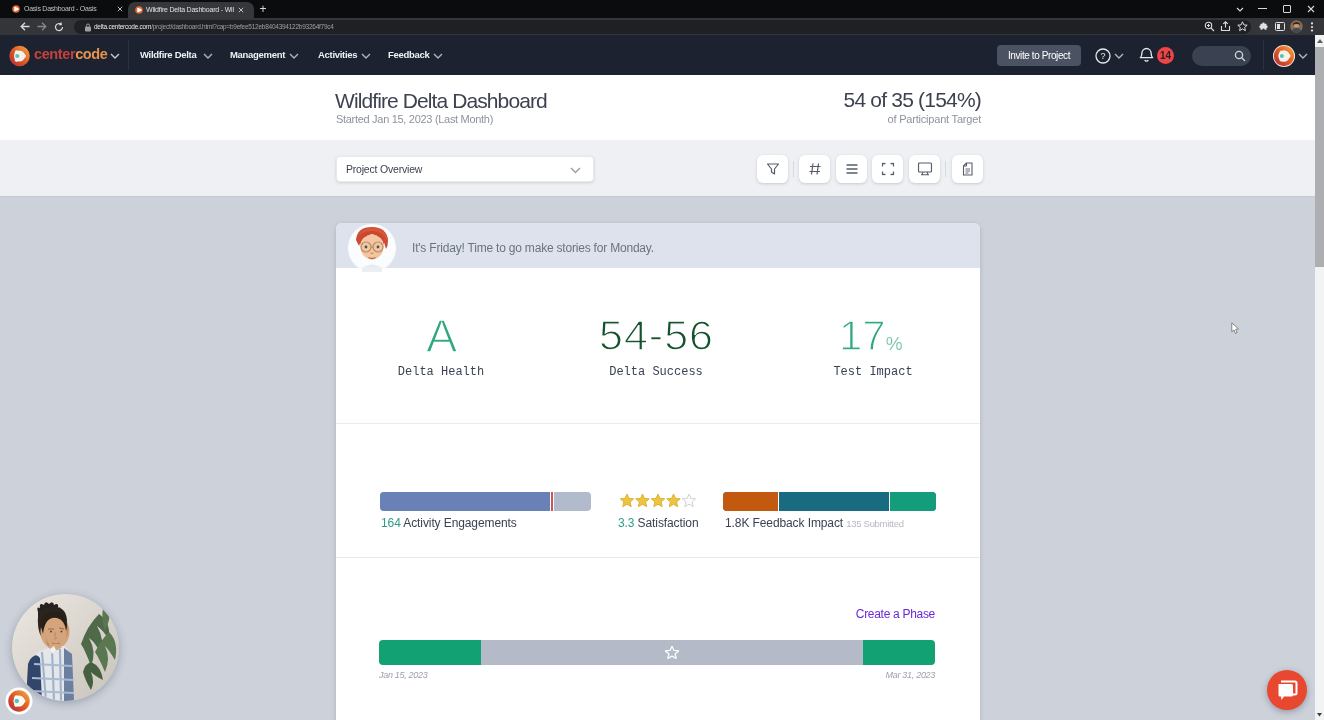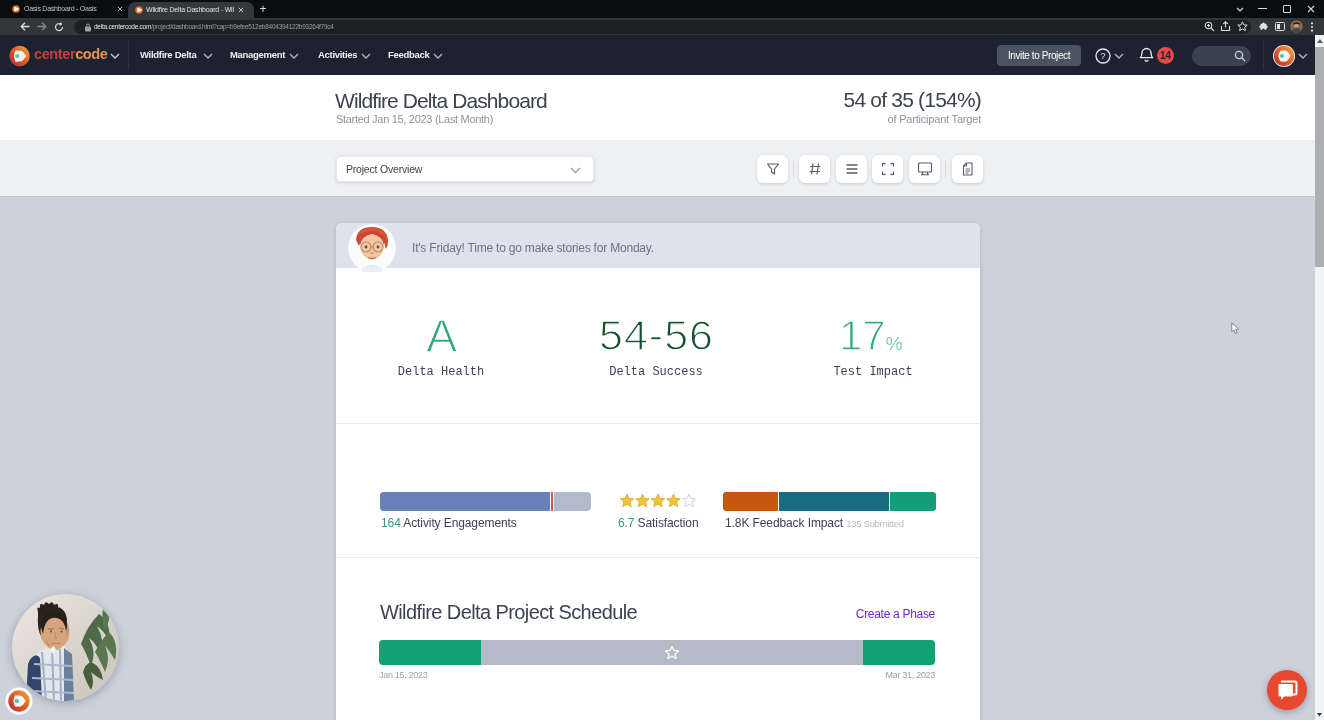--- a/index.html
+++ b/index.html
@@ -45,21 +45,21 @@
 #cavatar { left:12px; top:1px; width:48px; height:48px; }
 .bignum { position:absolute; top:89px; font-size:42px; font-weight:300; -webkit-text-stroke:1.3px #fff; }
 .mlabel { position:absolute; top:142px; width:200px; text-align:center; font-size:12px; color:#3a4254;font-family:Liberation Mono, monospace; }
 .divider { position:absolute; left:0; width:644px; height:1px; background:#e9ebef; }
 .rowlabel { position:absolute; top:245px; font-size:12px; color:#3a4254; letter-spacing:-.1px;margin-top:48px; }
 .teal { color:#2d9c85; }
 .bar { position:absolute; top:269px; height:19px; border-radius:4px; overflow:hidden; }
 #schedhead { left:44px; top:378px; font-size:20px; color:#3a4254; letter-spacing:-.6px; }
 #createphase { right:45px; top:384px; font-size:12px; color:#6d28d9; letter-spacing:-.3px; }
 #schedbar { left:43px; top:417px; width:556px; height:25px; border-radius:4px; overflow:hidden; }
-.dt { position:absolute; font-size:9px; color:#9aa0ab; letter-spacing:-.3px; }
+.dt { position:absolute; font-size:9px; color:#9aa0ab; letter-spacing:-.3px;font-style:italic; }
 
 
 #vbubble { left:12px; top:594px; width:107px; height:107px; border-radius:50%; box-shadow:0 2px 8px rgba(40,50,70,.3); overflow:hidden; }
 #cclogo { left:5px; top:687px; width:28px; height:28px; }
 #chatbtn { left:1267px; top:670px; width:40px; height:40px; border-radius:50%; background:#e8482f; box-shadow:0 2px 6px rgba(40,50,70,.35); }
 
 
 #sbar { left:1315px; top:35px; width:9px; height:685px; background:#f2f3f4; }
 #sthumb { left:1315px; top:47px; width:9px; height:220px; background:#acaeb1; }
 </style>
@@ -285,42 +285,41 @@
   <div class="abs" id="striptext">It's Friday! Time to go make stories for Monday.</div>
   <div class="abs bignum" style="left:90px;top:85px;color:#2ea87d;font-size:47px;">A</div>
   <div class="abs bignum" style="left:263px;top:88px;color:#14532d;letter-spacing:1px;font-size:43px;">54-56</div>
   <div class="abs bignum" style="left:503px;color:#2ea87d;">17<span style="font-size:19px;font-weight:400;color:#6fbf9f;-webkit-text-stroke:.2px #fff;">%</span></div>
   <div class="abs mlabel" style="left:5px;">Delta Health</div>
   <div class="abs mlabel" style="left:220px;">Delta Success</div>
   <div class="abs mlabel" style="left:437px;">Test Impact</div>
   <div class="abs divider" style="top:200px;"></div>
   <div class="abs divider" style="top:334px;"></div>
   <div class="abs rowlabel" style="left:45px;"><span class="teal">164</span> Activity Engagements</div>
-  <div class="abs rowlabel" style="left:282px;"><span class="teal">6.7</span> Satisfaction</div>
+  <div class="abs rowlabel" style="left:282px;"><span class="teal">3.3</span> Satisfaction</div>
   <div class="abs rowlabel" style="left:389px;">1.8K Feedback Impact <span style="font-size:9.5px;color:#b6bac2;letter-spacing:-.3px;">135 Submitted</span></div>
   <div class="abs bar" style="left:44px;width:211px;background:#b2bbcc;">
     <div class="abs" style="left:0;top:0;width:170px;height:19px;background:#6a81b7;"></div>
     <div class="abs" style="left:170px;top:0;width:1px;height:19px;background:#fff;"></div>
     <div class="abs" style="left:171px;top:0;width:2px;height:19px;background:#c65a4f;"></div>
     <div class="abs" style="left:173px;top:0;width:1px;height:19px;background:#fff;"></div>
   </div>
   <svg class="abs" style="left:283px;top:269px;" width="78" height="20" viewBox="0 0 78 20">
     <g stroke="#d9b43a" stroke-width="1" fill="#f0c33c">
       <path d="M8 2 L9.9 6.4 L14.7 6.8 L11.1 10 L12.2 14.7 L8 12.2 L3.8 14.7 L4.9 10 L1.3 6.8 L6.1 6.4 Z"></path>
       <path d="M23.5 2 L25.4 6.4 L30.2 6.8 L26.6 10 L27.7 14.7 L23.5 12.2 L19.3 14.7 L20.4 10 L16.8 6.8 L21.6 6.4 Z"></path>
       <path d="M39 2 L40.9 6.4 L45.7 6.8 L42.1 10 L43.2 14.7 L39 12.2 L34.8 14.7 L35.9 10 L32.3 6.8 L37.1 6.4 Z"></path>
       <path d="M54.5 2 L56.4 6.4 L61.2 6.8 L57.6 10 L58.7 14.7 L54.5 12.2 L50.3 14.7 L51.4 10 L47.8 6.8 L52.6 6.4 Z"></path>
     </g>
     <path d="M70 2 L71.9 6.4 L76.7 6.8 L73.1 10 L74.2 14.7 L70 12.2 L65.8 14.7 L66.9 10 L63.3 6.8 L68.1 6.4 Z" stroke="#cfd3da" stroke-width="1" fill="#fbfbfc"></path>
   </svg>
   <div class="abs bar" style="left:387px;width:213px;background:#186b80;">
     <div class="abs" style="left:0;top:0;width:56px;height:19px;background:#c2590f;border-right:1px solid #fff;"></div>
     <div class="abs" style="left:166px;top:0;width:47px;height:19px;background:#149d7b;border-left:1px solid #fff;"></div>
   </div>
-  <div class="abs" id="schedhead">Wildfire Delta Project Schedule</div>
   <div class="abs" id="createphase">Create a Phase</div>
   <div class="abs" id="schedbar">
     <div class="abs" style="left:0;top:0;width:102px;height:25px;background:#12a173;"></div>
     <div class="abs" style="left:102px;top:0;width:382px;height:25px;background:#b4bac7;"></div>
     <div class="abs" style="left:484px;top:0;width:72px;height:25px;background:#12a173;"></div>
     <svg class="abs" style="left:285px;top:5px;" width="16" height="15" viewBox="0 0 18 17">
         <path d="M9 1.5 L11.2 6.2 L16.5 6.7 L12.5 10.2 L13.7 15.3 L9 12.6 L4.3 15.3 L5.5 10.2 L1.5 6.7 L6.8 6.2 Z" stroke="#fff" stroke-width="1.4" fill="none" stroke-linejoin="round"></path>
       </svg>
   </div>
   <div class="abs dt" style="left:43px;top:447px;">Jan 15, 2023</div>

